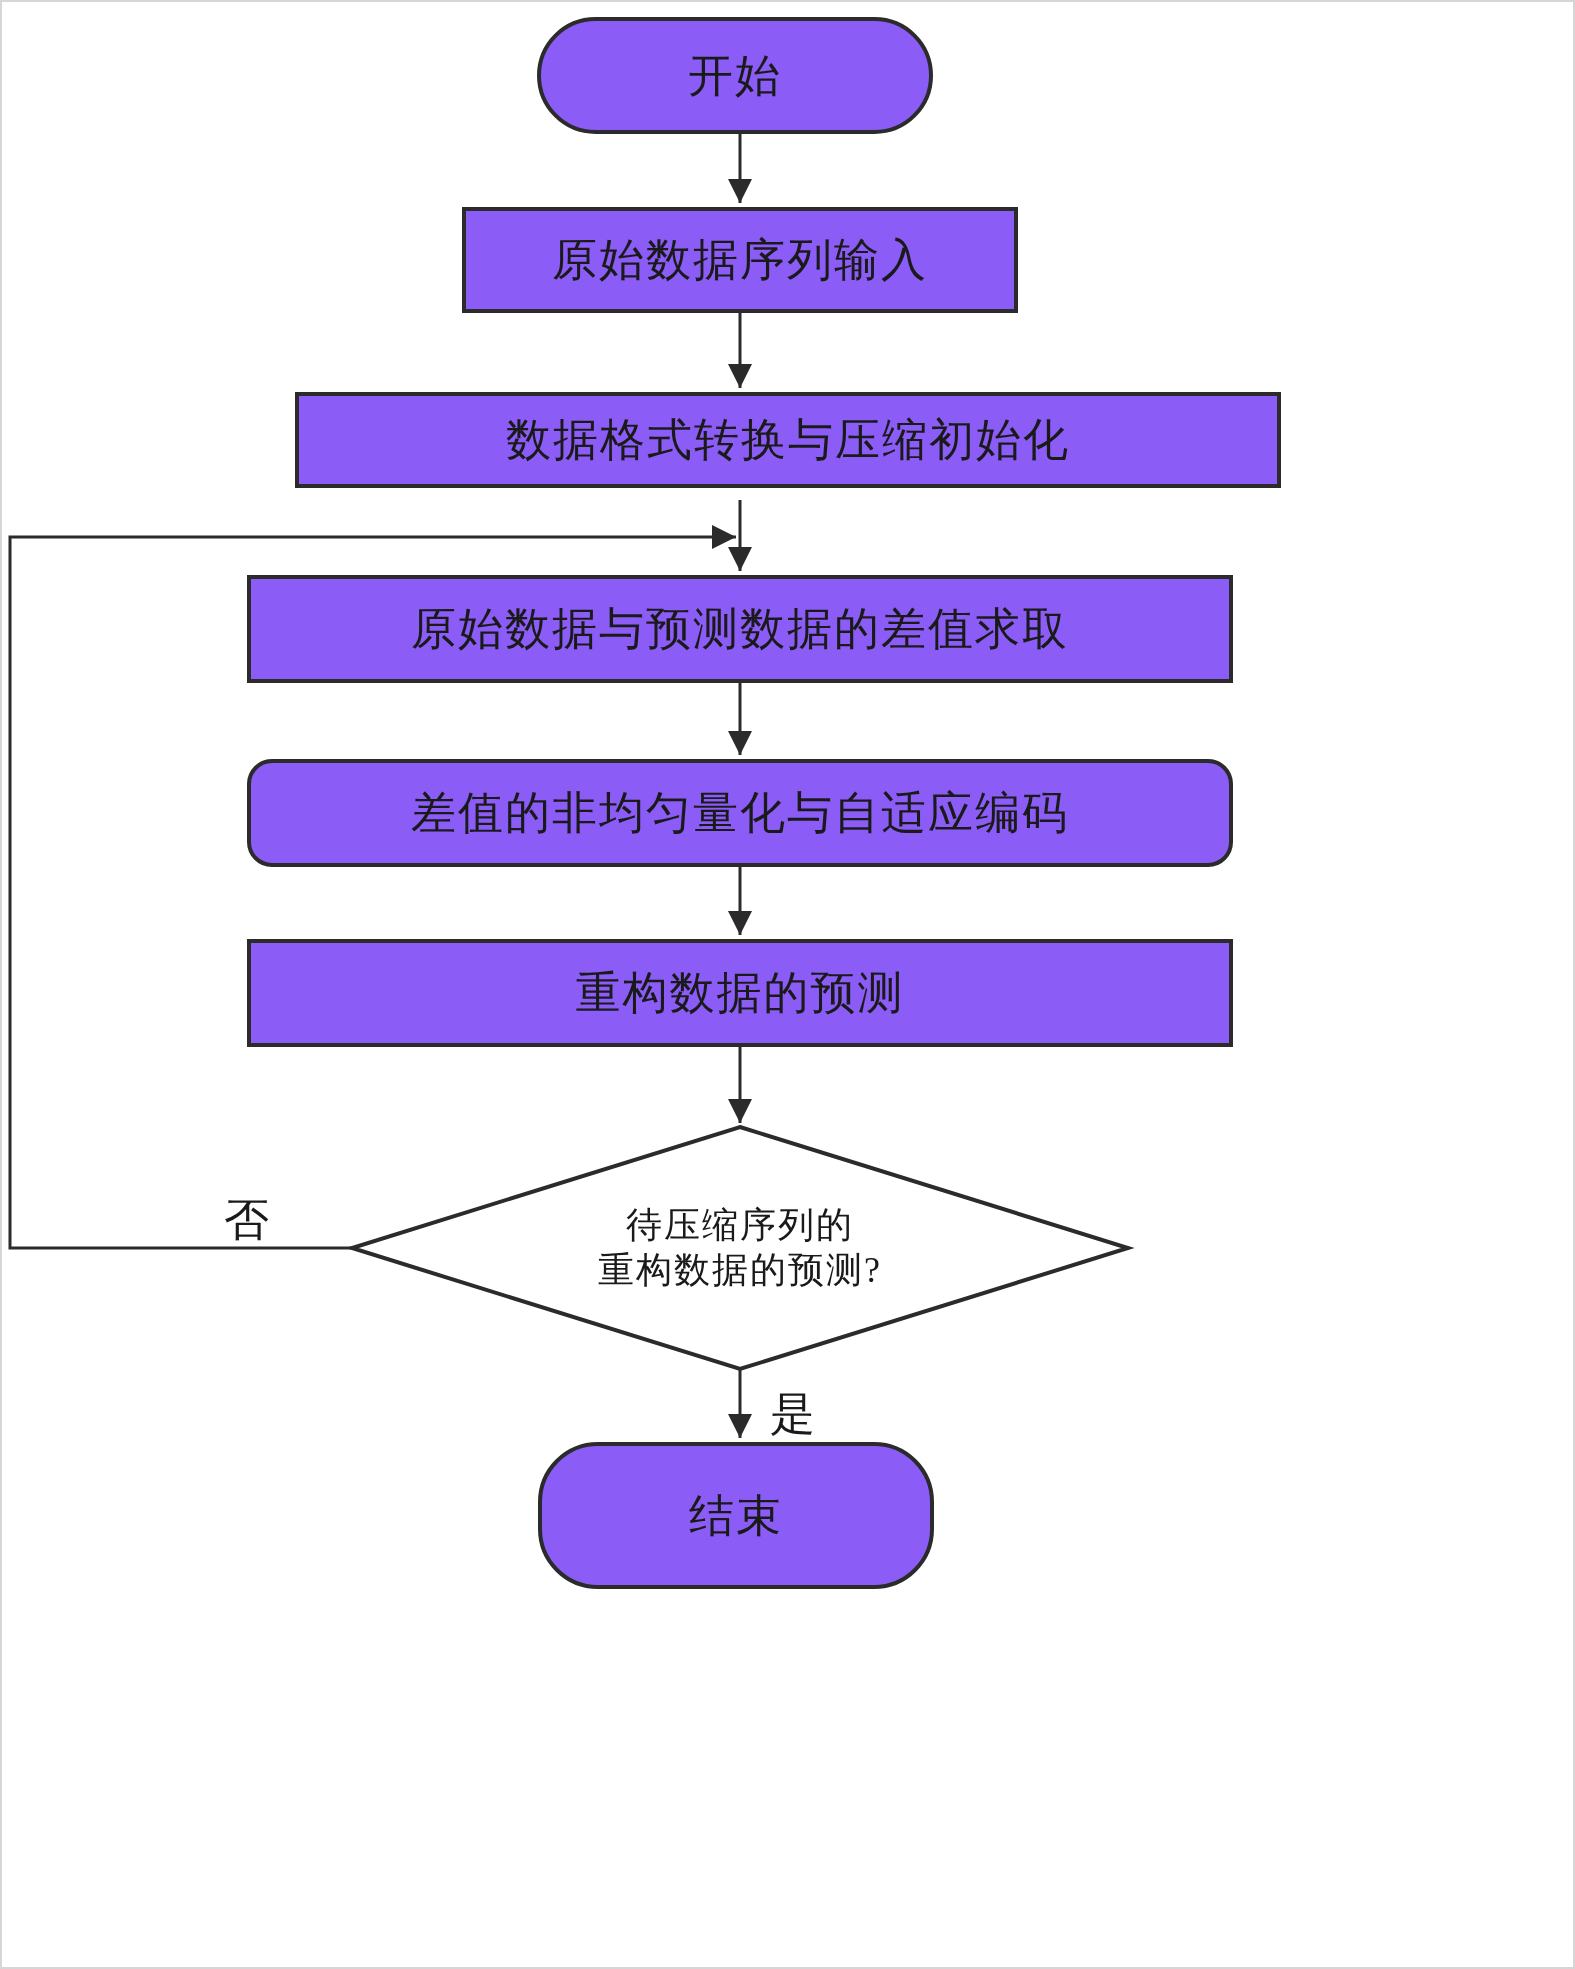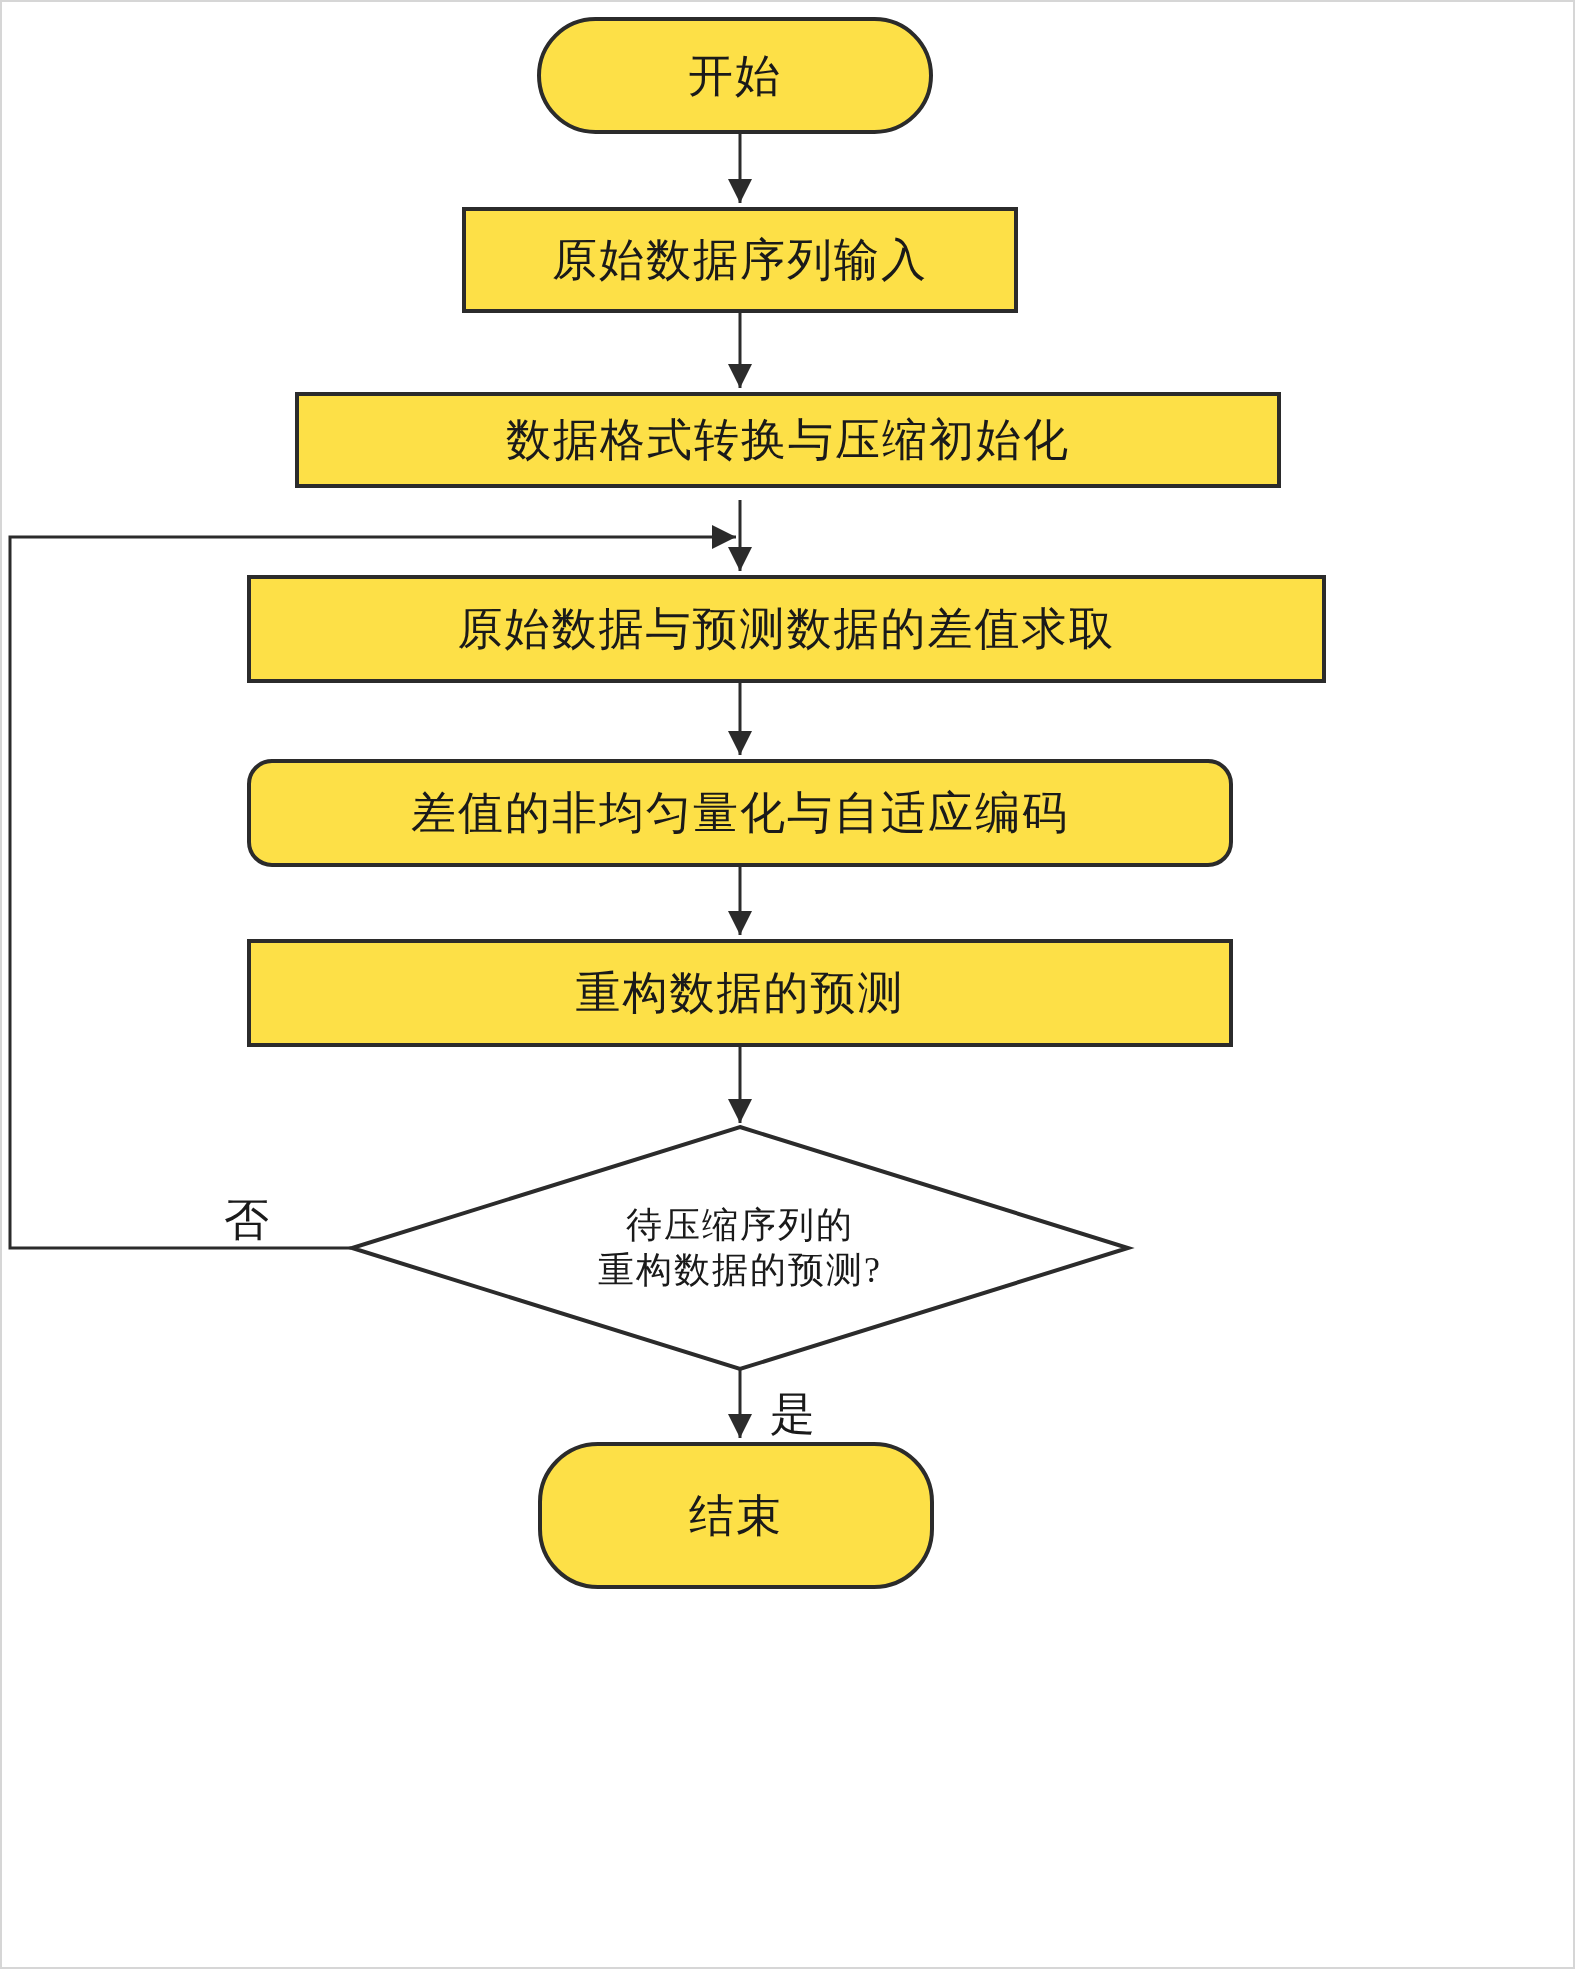--- a/index.html
+++ b/index.html
@@ -22,21 +22,21 @@
     position: absolute;
     left: 0;
     top: 0;
     width: 1575px;
     height: 1969px;
   }
   .node {
     position: absolute;
     box-sizing: border-box;
     border: 4px solid #2b2b2b;
-    background: #fde047;
+    background: #8b5cf6;
     display: flex;
     align-items: center;
     justify-content: center;
     text-align: center;
     font-size: 45px;
     letter-spacing: 2px;
     line-height: 1.2;
   }
   .stadium {
     border-radius: 60px;
@@ -94,21 +94,21 @@
   </div>
 
   <div class="node" style="left:460px; top:205px; width:556px; height:106px;">
     <span>原始数据序列输入</span>
   </div>
 
   <div class="node" style="left:245px; top:390px; width:986px; height:96px;margin-left:48px;">
     <span>数据格式转换与压缩初始化</span>
   </div>
 
-  <div class="node" style="left:245px; top:573px; width:1079px; height:108px;">
+  <div class="node" style="left:245px; top:573px; width:986px; height:108px;">
     <span>原始数据与预测数据的差值求取</span>
   </div>
 
   <div class="node" style="left:245px; top:757px; width:986px; height:108px;border-radius:25px;">
     <span>差值的非均匀量化与自适应编码</span>
   </div>
 
   <div class="node" style="left:245px; top:937px; width:986px; height:108px;font-family:Liberation Serif, serif;">
     <span>重构数据的预测</span>
   </div>

